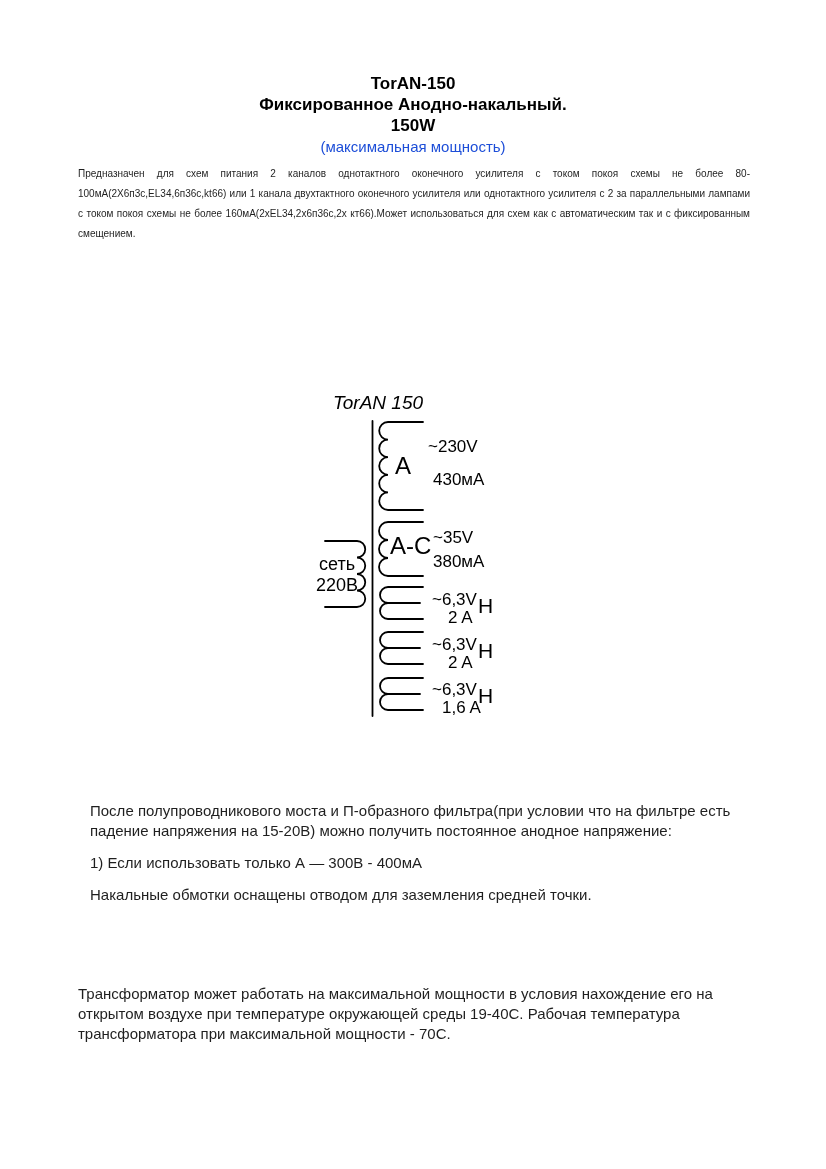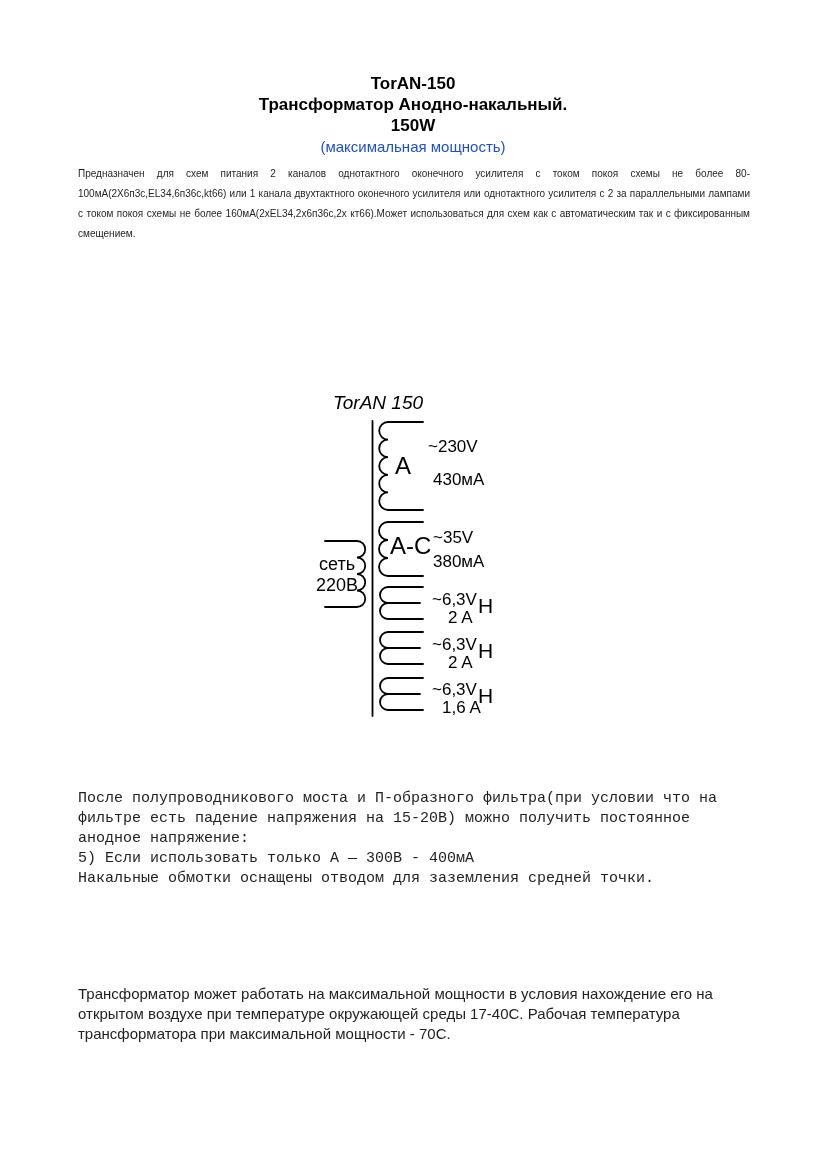--- a/index.html
+++ b/index.html
@@ -34,34 +34,34 @@
   .diagram path,.diagram line{stroke:#000;stroke-width:1.8;fill:none;stroke-linecap:round;}
   .dg-title{font:italic 19px "Liberation Sans","DejaVu Sans",sans-serif;fill:#000;}
   .dg-big{font-size:24px;fill:#000;}
   .dg-val{font-size:17px;fill:#000;}
   .dg-h{font-size:21px;fill:#000;}
   .dg-lab{font-size:18px;fill:#000;}
   .notes{
     position:absolute;top:789px;left:78px;width:676px;
     font-size:15px;line-height:20px;text-align:left;
   }
-  .notes p{margin:0;font-family:Liberation Mono, monospace;}
+  .notes p{margin:12px;}
   .operating{
     position:absolute;top:984px;left:78px;width:676px;
     font-size:15px;line-height:20px;text-align:left;
   }
 </style>
 </head>
 <body>
 
 <div class="page">
 
   <div class="title-block">
     <div class="t-bold">TorAN-150</div>
-    <div class="t-bold">Трансформатор Анодно-накальный.</div>
+    <div class="t-bold">Фиксированное Анодно-накальный.</div>
     <div class="t-bold">150W</div>
     <div class="t-sub">(максимальная мощность)</div>
   </div>
 
   <div class="intro">Предназначен для схем питания 2 каналов однотактного оконечного усилителя с током покоя схемы не более 80-100мА(2Х6п3с,EL34,6п36с,kt66) или 1 канала двухтактного оконечного усилителя или однотактного усилителя с 2 за параллельными лампами с током покоя схемы не более 160мА(2хEL34,2х6п36с,2х кт66).Может использоваться для схем как с автоматическим так и с фиксированным смещением.</div>
 
   <div class="diagram">
     <svg width="210" height="330" viewBox="0 0 210 330">
 
       <text class="dg-title" x="68" y="17" text-anchor="middle">TorAN 150</text>
@@ -121,19 +121,19 @@
                L 113 318"></path>
       <line x1="78" y1="302" x2="110" y2="302"></line>
       <text class="dg-val" x="122" y="303">~6,3V</text>
       <text class="dg-val" x="132" y="321">1,6 A</text>
       <text class="dg-h" x="168" y="311">Н</text>
     </svg>
   </div>
 
   <div class="notes">
     <p>После полупроводникового моста и П-образного фильтра(при условии что на фильтре есть падение напряжения на 15-20В) можно получить постоянное анодное напряжение:</p>
-    <p>5) Если использовать только А — 300В - 400мА</p>
+    <p>1) Если использовать только А — 300В - 400мА</p>
     <p>Накальные обмотки оснащены отводом для заземления средней точки.</p>
   </div>
 
-  <div class="operating">Трансформатор может работать на максимальной мощности в условия нахождение его на открытом воздухе при температуре окружающей среды 17-40С. Рабочая температура трансформатора при максимальной мощности - 70С.</div>
+  <div class="operating">Трансформатор может работать на максимальной мощности в условия нахождение его на открытом воздухе при температуре окружающей среды 19-40С. Рабочая температура трансформатора при максимальной мощности - 70С.</div>
 
 </div>
 
 </body></html>

